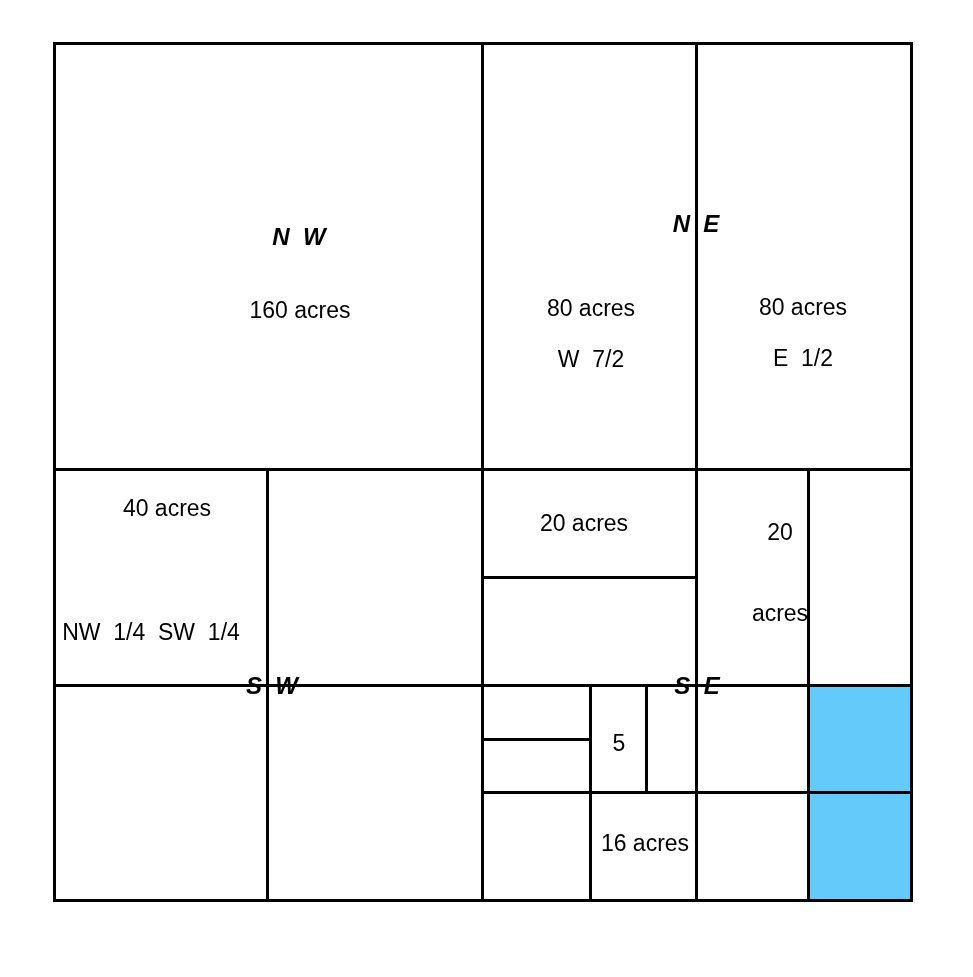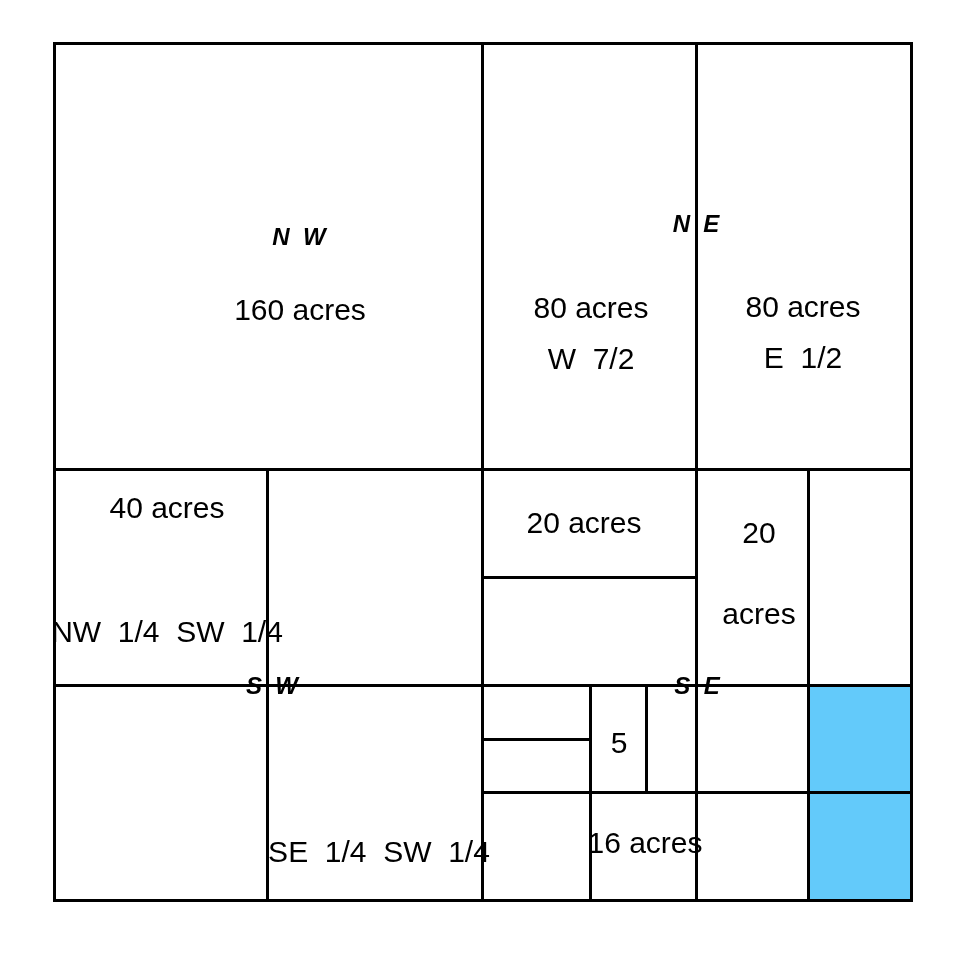--- a/index.html
+++ b/index.html
@@ -21,21 +21,21 @@
     background: #000000;
   }
   .fill {
     position: absolute;
     background: var(--highlight, #63CAFA);
   }
   .lbl {
     position: absolute;
     transform: translate(-50%, -50%);
     white-space: pre;
-    font-size: 30px;
+    font-size: 23px;
     line-height: 1.15;
     color: #000000;
   }
   .dir {
     font-size: 24px;
     font-weight: bold;
     font-style: italic;
   }
   .two-line {
     text-align: center;
@@ -74,25 +74,24 @@
   <div class="lbl" style="left:300px; top:310px;">160 acres</div>
 
   <div class="lbl dir" style="left:696px; top:224px;">N  E</div>
   <div class="lbl" style="left:591px; top:308px;">80 acres</div>
   <div class="lbl" style="left:591px; top:359px;">W  7/2</div>
   <div class="lbl" style="left:803px; top:307px;">80 acres</div>
   <div class="lbl" style="left:803px; top:358px;">E  1/2</div>
 
   <div class="lbl dir" style="left:272px; top:686px;">S  W</div>
   <div class="lbl" style="left:167px; top:508px;">40 acres</div>
-  <div class="lbl" style="left:167px; top:632px;">NW  1/4  SW  1/4</div>
-  <div class="lbl" style="left:379px; top:852px;">SE  1/4  SW  1/4</div>
+  <div class="lbl" style="left:151px; top:632px;">NW  1/4  SW  1/4</div>
 
   <div class="lbl dir" style="left:697px; top:686px;">S  E</div>
   <div class="lbl" style="left:584px; top:515px;margin-top:8px;">20 acres</div>
-  <div class="lbl two-line" style="left:759px; top:573px;">
+  <div class="lbl two-line" style="left:780px; top:573px;">
     <div>20</div>
     <div>acres</div>
   </div>
   <div class="lbl" style="left:619px; top:743px;">5</div>
   <div class="lbl" style="left:645px; top:843px;">16 acres</div>
 
 </div>
 
 </body></html>

